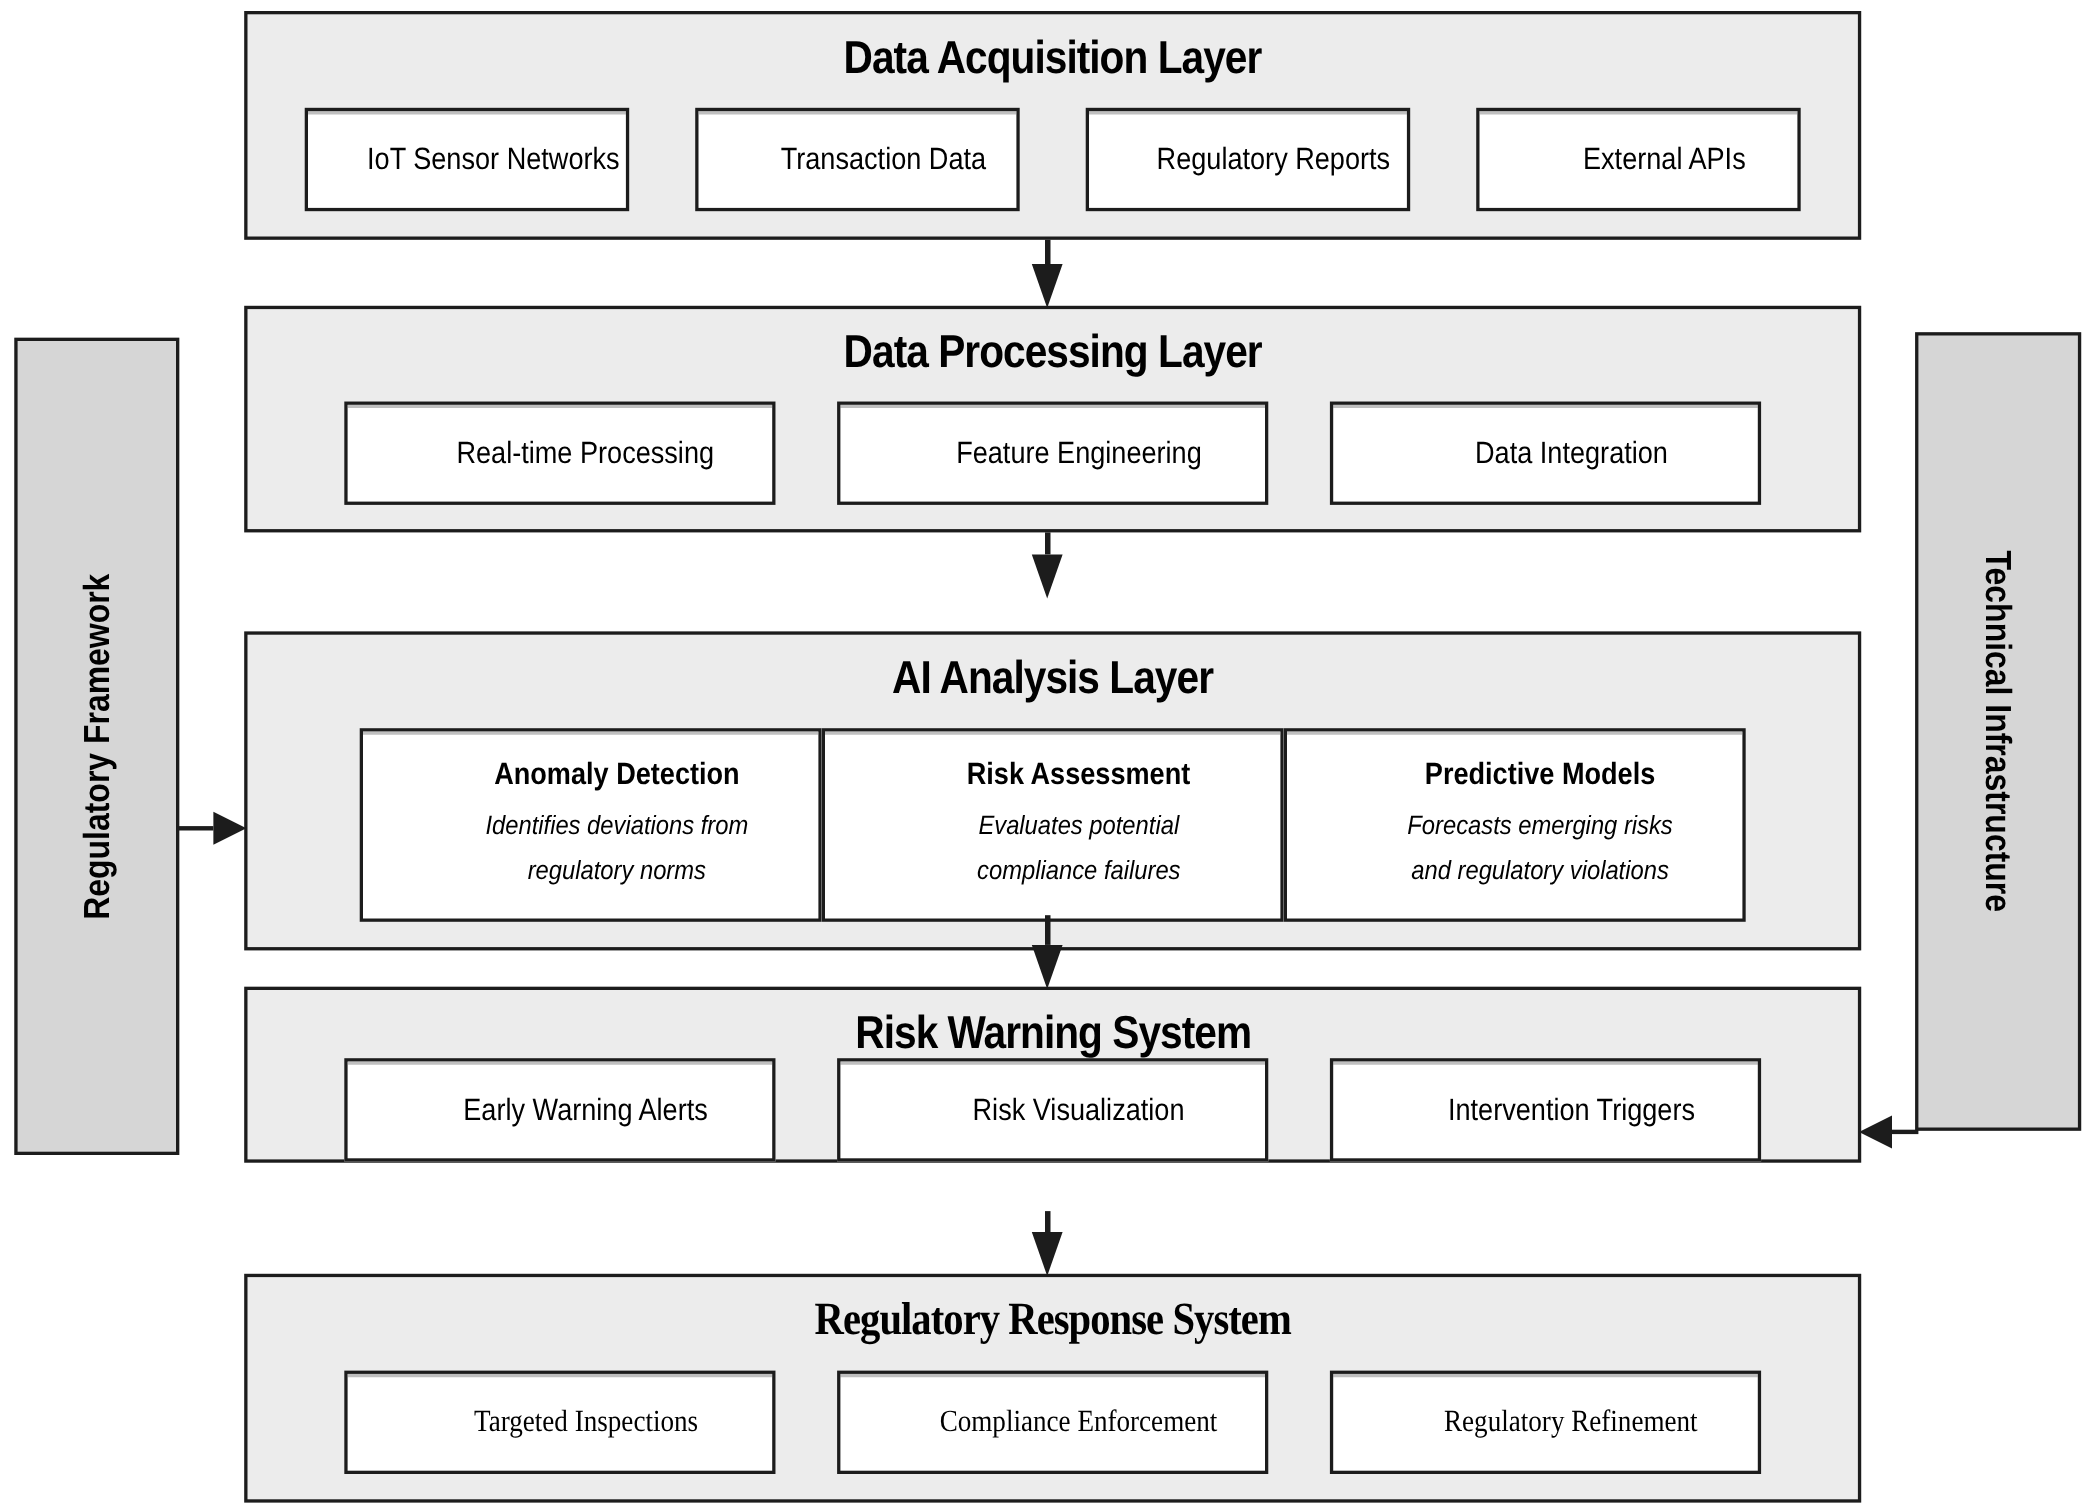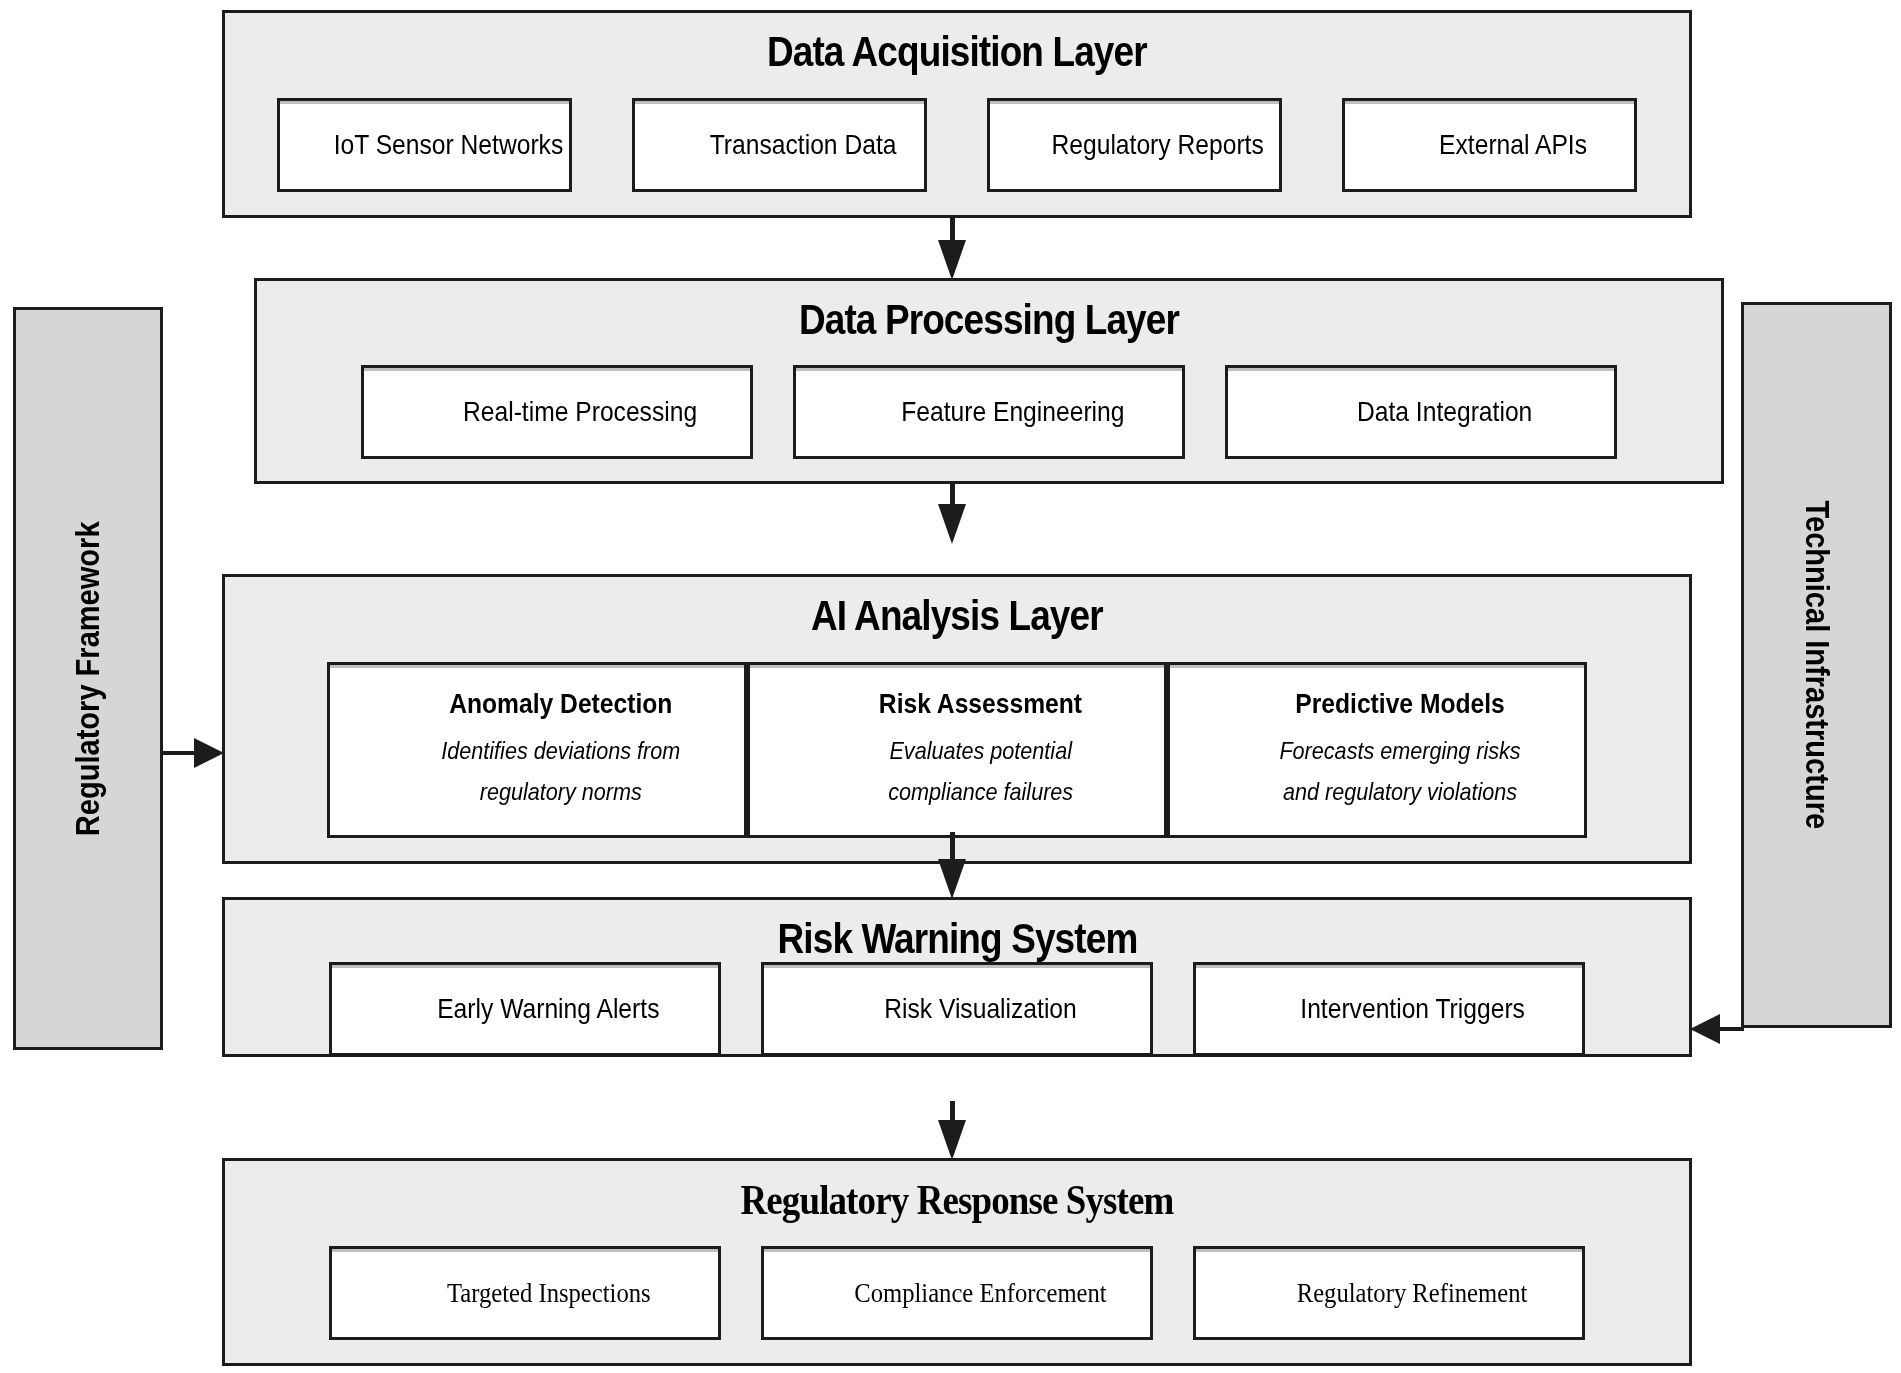--- a/index.html
+++ b/index.html
@@ -23,21 +23,21 @@
   .layer {
     position: absolute;
     left: 222px;
     width: 1470px;
     background: var(--layer_bg);
     border: 3px solid var(--line);
     display: flex;
     flex-direction: column;
   }
   .l1 { top: 10px;   height: 208px; }
-  .l2 { top: 278px;  height: 206px; margin-left: 32px; }
+  .l2 { top: 278px;  height: 206px; }
   .l3 { top: 574px;  height: 290px; }
   .l4 { top: 897px;  height: 160px; }
   .l5 { top: 1158px; height: 208px; font-family: Liberation Serif, serif; }
 
   .ltitle {
     margin-top: 16px;
     text-align: center;
     font-size: 42px;
     font-weight: bold;
     line-height: 1.1;
@@ -45,21 +45,21 @@
   }
   .cond { display: inline-block; transform: scaleX(0.88); transform-origin: center; white-space: nowrap; }
 
   .row {
     flex: 1;
     display: flex;
     justify-content: center;
     align-items: center;
   }
   .l1 .row { gap: 60px; }
-  .l2 .row, .l4 .row, .l5 .row { gap: 40px; }
+  .l2 .row, .l4 .row, .l5 .row { gap: 56px; }
   .l3 .row { }
 
   .box {
     background: var(--box_bg);
     border: 3px solid var(--line);
     display: flex;
     flex-direction: column;
     justify-content: center;
     align-items: center;
     font-size: 28px;

